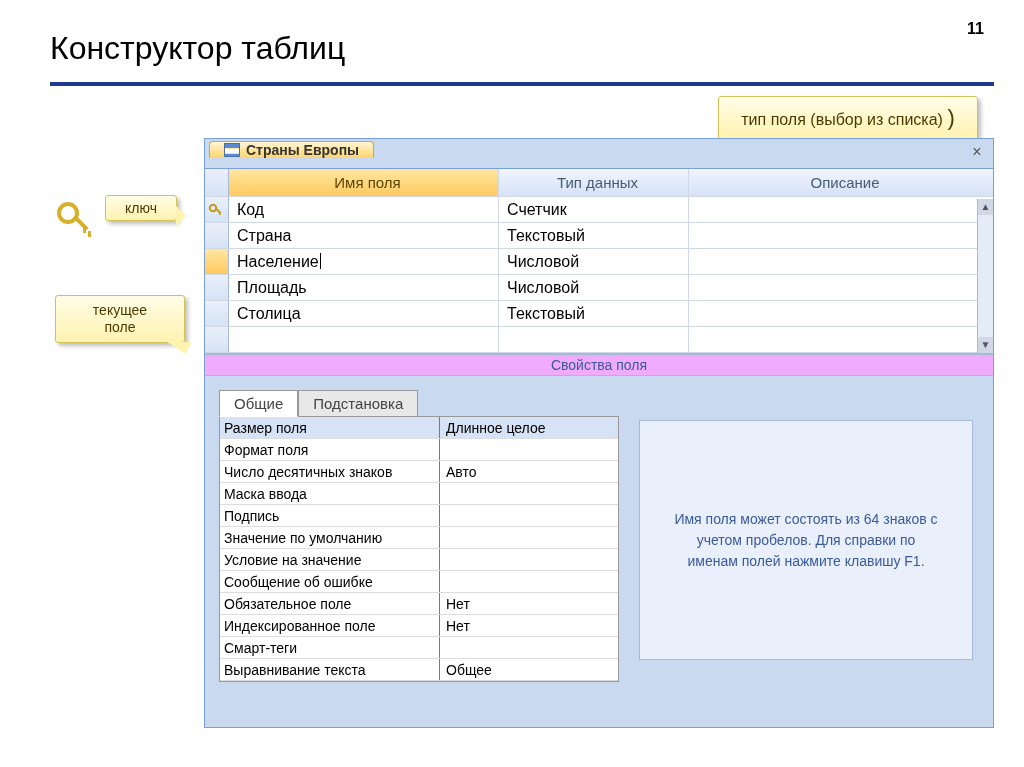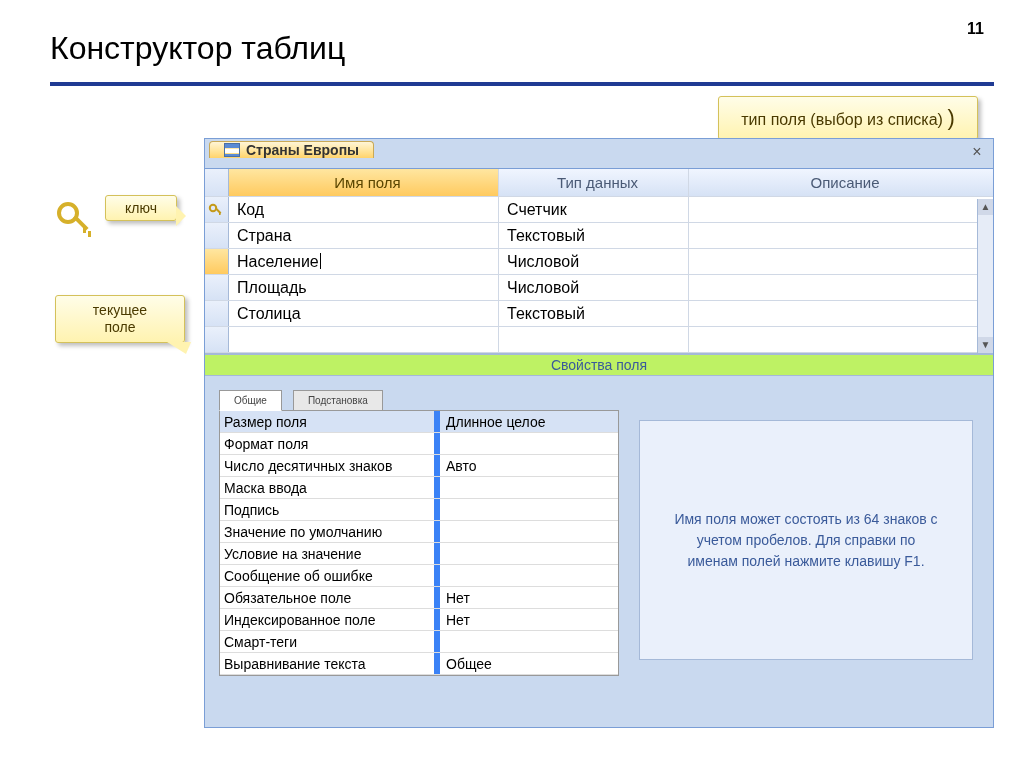--- a/index.html
+++ b/index.html
@@ -143,35 +143,34 @@
     border-left: 1px solid #a5b9d8;
   }
   .fg-scroll .arrow { height:16px; background:#d0d8e8; text-align:center; font-size:10px; line-height:16px; color:#555;}
   .fg-scroll .track { flex:1; }
 
   .props-title {
     text-align: center;
     font-size: 14px;
     color: #3a5a9a;
     padding: 2px 0;
-    background: #bef264;
+    background: #f0abfc;
     border-top: 1px solid #a5b9d8;
     border-bottom: 1px solid #a5b9d8;
   }
 
   .props-pane {
     display: flex;
     padding: 14px 0 0 14px;
     height: 300px;
   }
   .prop-tabs {
     display: flex;
-    font-size: 10px;
+    font-size: 15px;
     color: #444;
-    gap: 11px;
   }
   .ptab {
     padding: 4px 14px;
     border: 1px solid #999;
     background: #e8e8e8;
     cursor: pointer;
   }
   .ptab.active { background: #fff; border-bottom: 1px solid #fff; position: relative; z-index: 2; }
   .prop-table {
     border: 1px solid #999;
@@ -184,21 +183,21 @@
     display: flex;
     height: 22px;
     line-height: 22px;
     font-size: 14px;
     border-bottom: 1px solid #ddd;
   }
   .prow:first-child { background: #d6e2f5; }
   .pname {
     flex: 0 0 220px;
     padding-left: 4px;
-    border-right: 6px solid #3b82f6;
+    border-right: 1px solid #3b82f6;
     overflow: hidden;
     white-space: nowrap;
   }
   .pval {
     flex: 1;
     padding-left: 6px;
   }
   .hint-box {
     flex: 1;
     margin: 30px 20px 0 20px;

